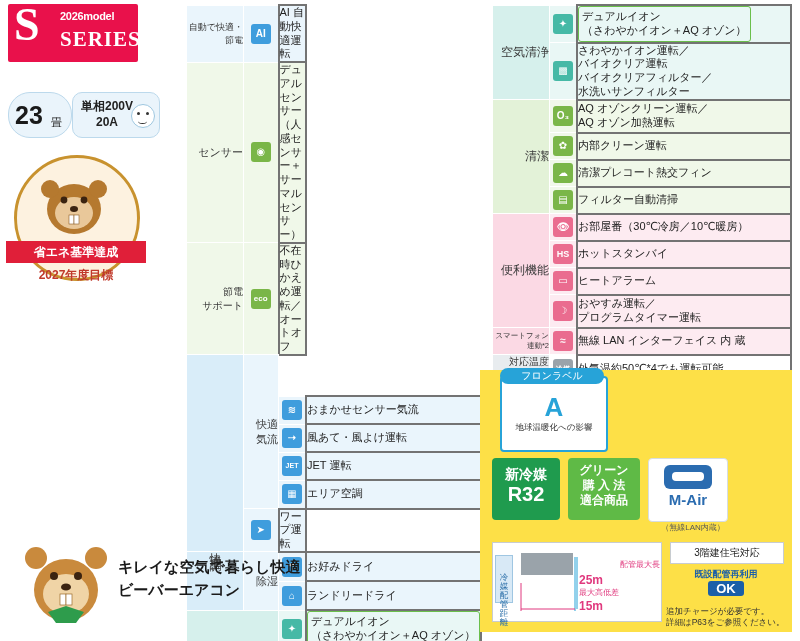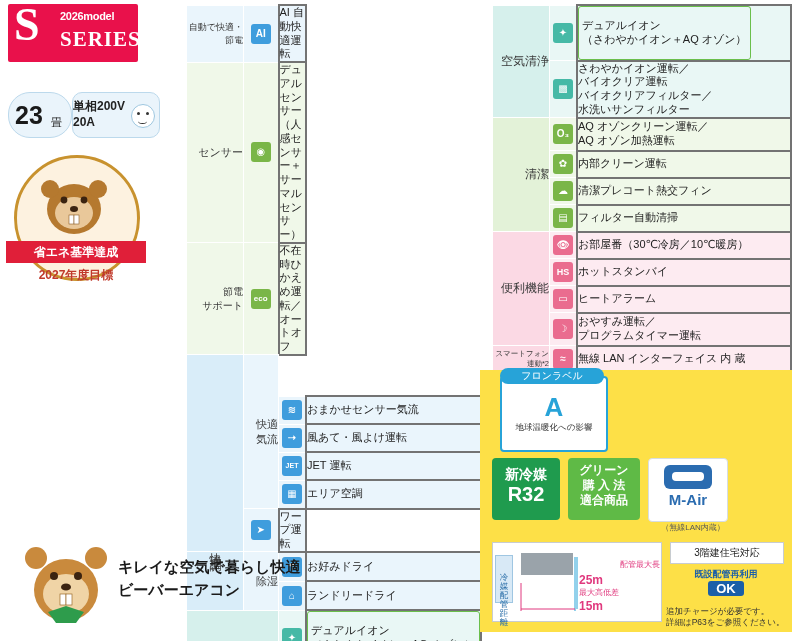--- a/index.html
+++ b/index.html
@@ -32,21 +32,21 @@
 
   
   .tatami{
     left:8px;top:92px;width:62px;height:44px;border-radius:22px;
     background:#eaf4fb;border:1px solid #bcd9ec;
   }
   .tatami .num{position:absolute;left:6px;top:8px;font-size:25px;font-weight:bold;color:#1a1a1a;}
   .tatami .unit{position:absolute;left:42px;top:22px;font-size:11px;color:#1a1a1a;}
   .volt{
     left:72px;top:92px;width:86px;height:44px;border-radius:10px;
-    background:#eaf4fb;border:1px solid #bcd9ec;text-align:left;
+    background:#eaf4fb;border:1px solid #bcd9ec;text-align:center;
   }
   .volt .l1{position:absolute;left:0;top:5px;width:68px;font-size:12px;font-weight:bold;}
   .volt .l2{position:absolute;left:0;top:22px;width:68px;font-size:12px;font-weight:bold;}
   .volt .face{
     position:absolute;right:4px;top:11px;width:22px;height:22px;border-radius:50%;
     background:#fff;border:1px solid #9ec7e0;
   }
   .volt .face::before{content:"";position:absolute;left:5px;top:7px;width:3px;height:3px;border-radius:50%;background:#333;}
   .volt .face::after{content:"";position:absolute;right:5px;top:7px;width:3px;height:3px;border-radius:50%;background:#333;}
   .volt .mouth{position:absolute;left:6px;top:13px;width:9px;height:5px;border-bottom:1.5px solid #333;border-radius:0 0 50% 50%;}
@@ -97,21 +97,21 @@
   .bg-blue2{background:#eaf5fc;}
   .bg-green{background:#e3f2d8;}
   .bg-green2{background:#f0f8e9;}
   .bg-teal{background:#d6f0ec;}
   .bg-teal2{background:#e9f7f5;}
   .bg-pink{background:#fbd9e4;}
   .bg-pink2{background:#fdebf1;}
   .bg-gray{background:#e8ecef;}
   .bg-white{background:#ffffff;}
 
-  .box-hl{border:1px solid #6abf4b;border-radius:3px;padding:12px 3px;display:inline-block;}
+  .box-hl{border:1px solid #6abf4b;border-radius:3px;padding:3px 3px;display:inline-block;}
 
   
   .panel{
     left:480px;top:370px;width:312px;height:262px;background:#fde047;border:0;
   }
   .flon{
     position:absolute;left:20px;top:6px;width:104px;height:72px;
     background:#fff;border:2px solid #27a3d8;border-radius:4px;text-align:center;
   }
   .flon .ttl{

